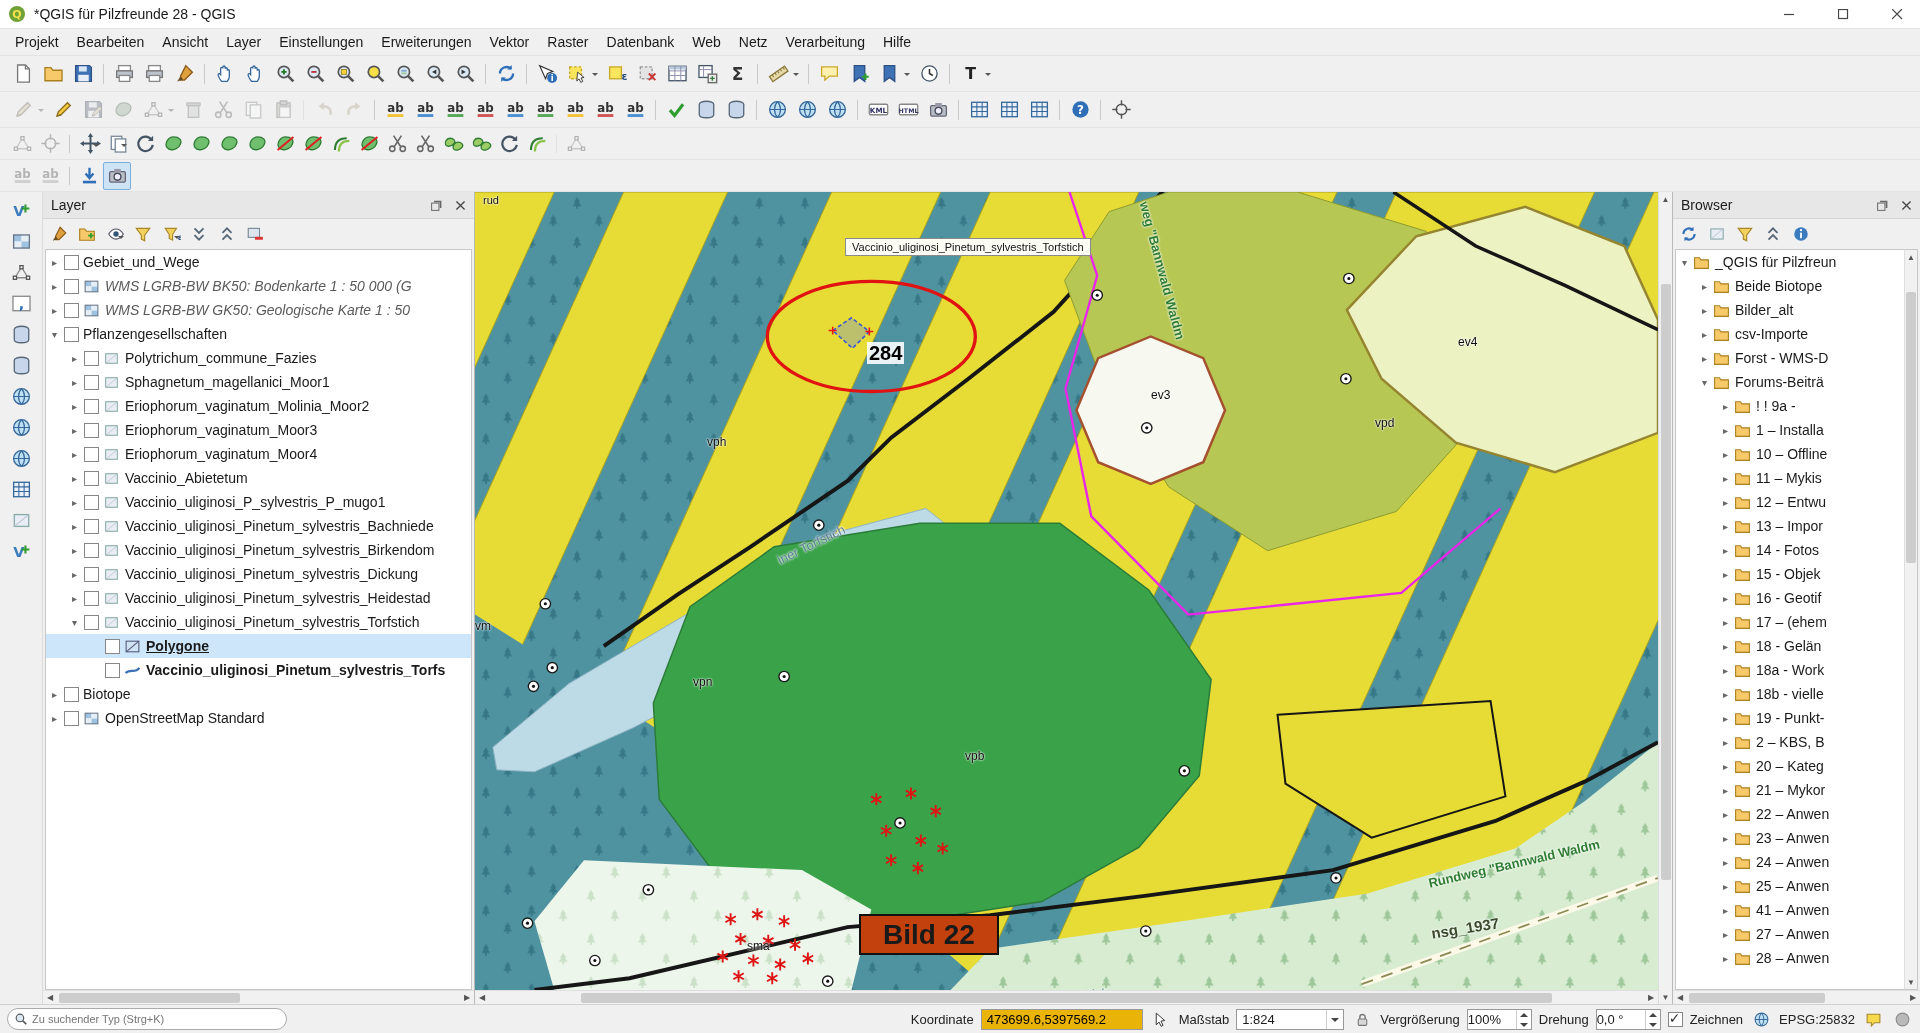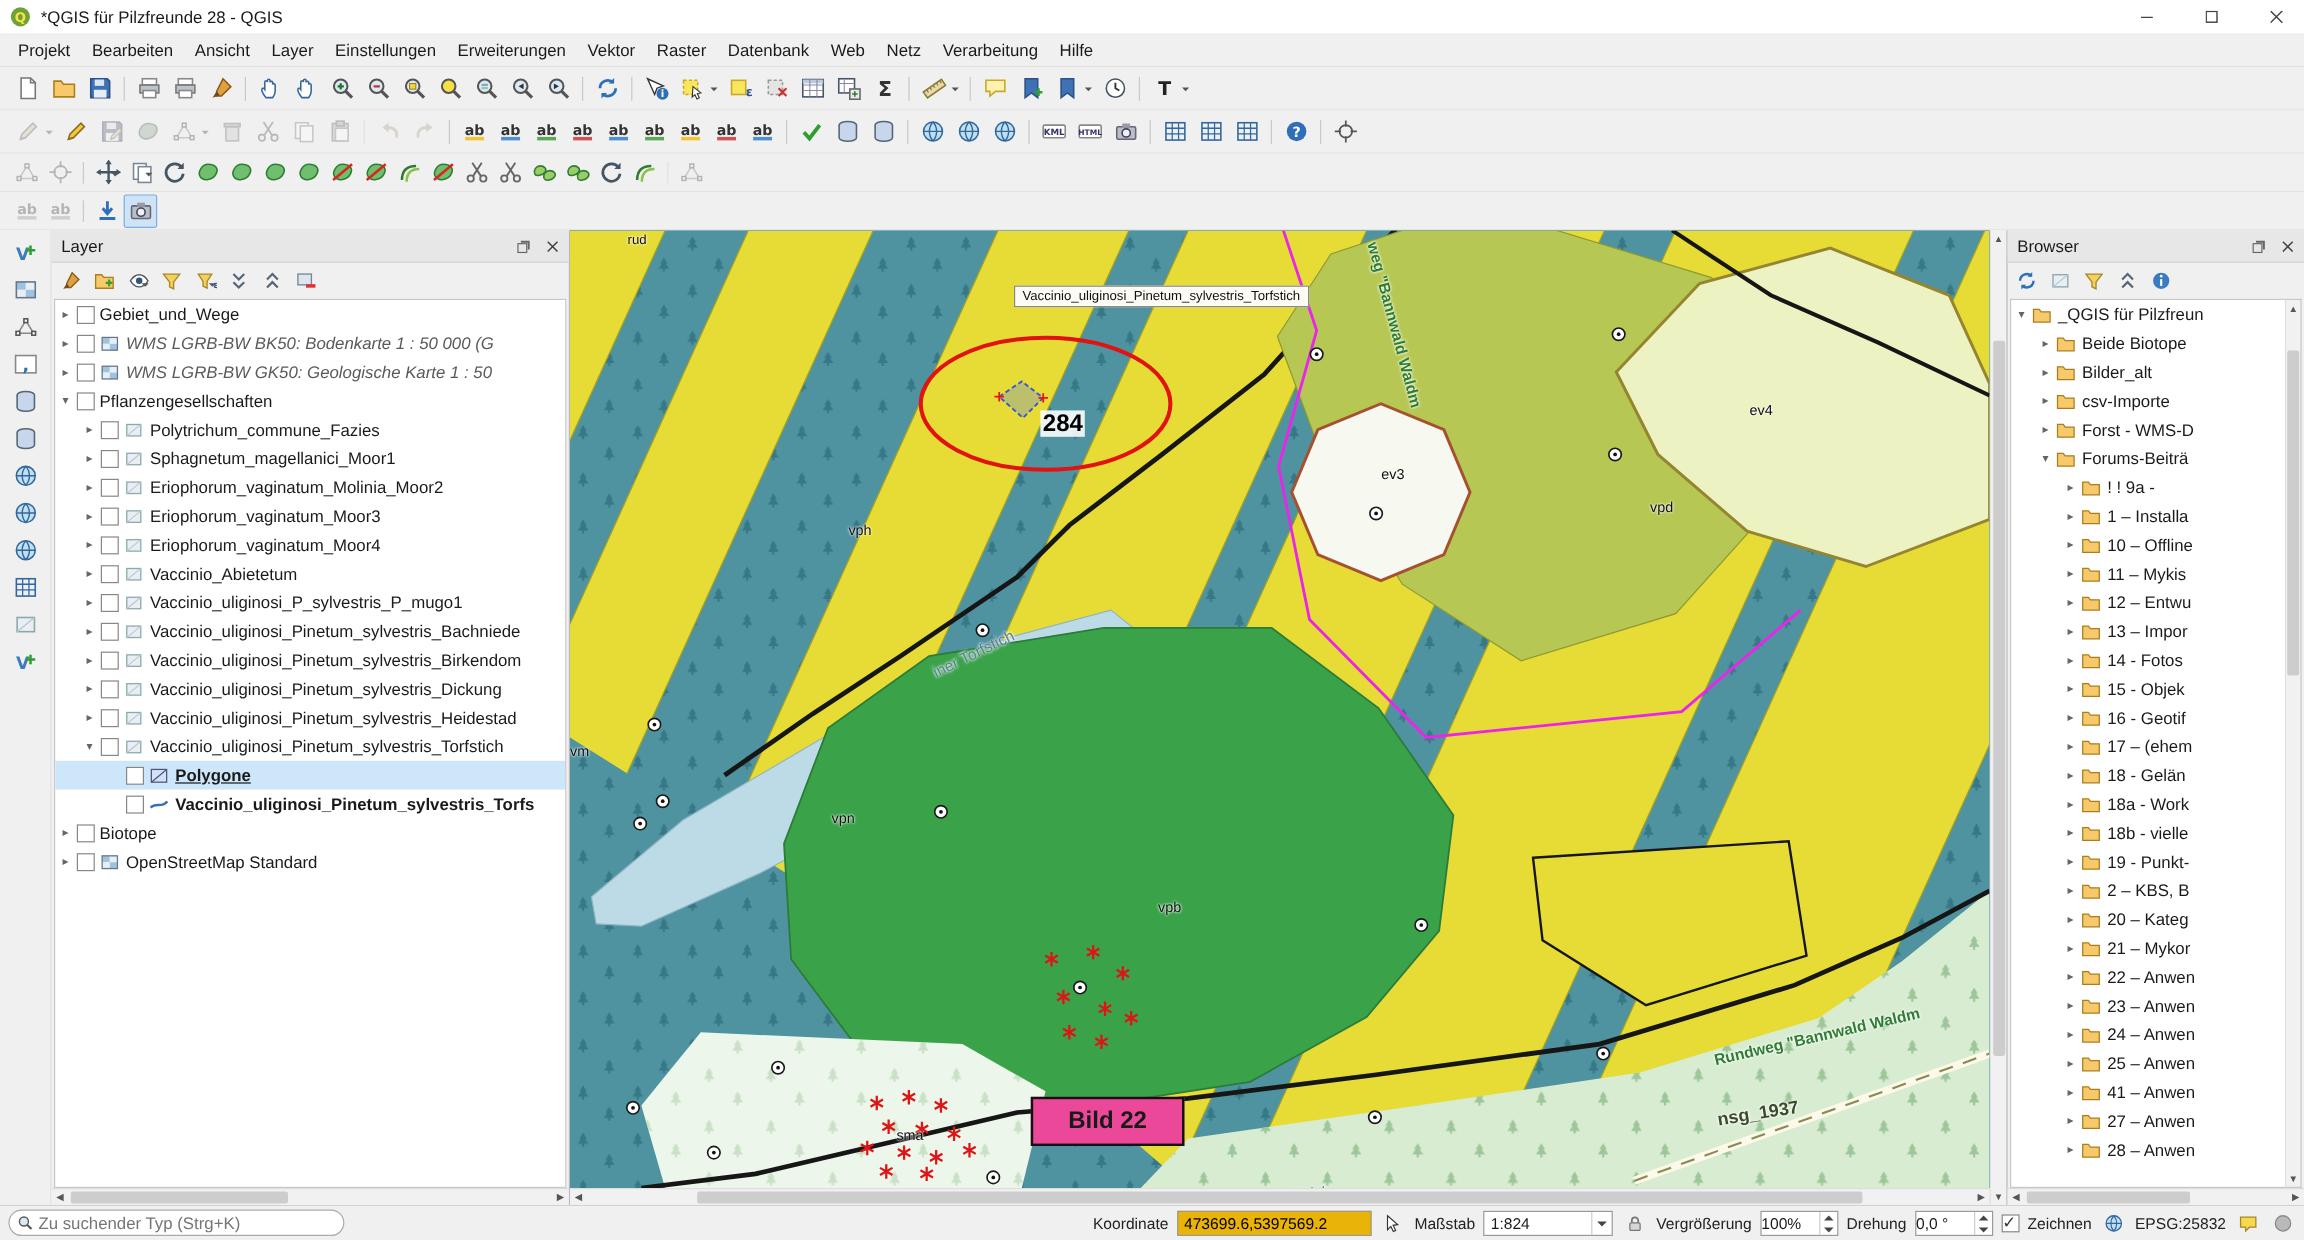--- a/index.html
+++ b/index.html
@@ -67,26 +67,26 @@
   #mapview{flex:1;position:relative;overflow:hidden;background:#4f93a1}
   #mapsvg{position:absolute;inset:0;width:100%;height:100%}
   .mlabel{position:absolute;font-size:12px;color:#0d0d0d;text-shadow:0 0 2px #fff,0 0 2px #fff;white-space:nowrap}
   .mlabel.sm{font-size:11px}
   .slabel{position:absolute;font-size:13px;font-weight:bold;white-space:nowrap;transform-origin:0 0;text-shadow:0 0 2px #fff,0 0 3px #fff}
   .slabel.green{color:#2e7d32}
   .slabel.blue{color:#5a7f96;font-weight:normal}
   .slabel.dark{color:#3a4a2a;font-size:15px}
   .maptip{position:absolute;left:370px;top:46px;background:#fcfcf4;border:1px solid #8a8a8a;font-size:11px;padding:2px 6px;white-space:nowrap;color:#111}
   .featlabel{position:absolute;left:392px;top:150px;font-size:20px;font-weight:bold;color:#000;background:rgba(255,255,255,.88);padding:0 2px;line-height:1.1}
-  .bildbox{position:absolute;left:384px;top:722px;width:128px;height:41px;background:#ec4899;border:2px solid #111;display:flex;align-items:center;justify-content:center;font-size:20px;font-weight:bold}
+  .bildbox{position:absolute;left:384px;top:722px;width:140px;height:41px;background:#c2410c;border:2px solid #111;display:flex;align-items:center;justify-content:center;font-size:28px;font-weight:bold}
   
   #statusbar{height:29px;background:#f0f0f0;border-top:1px solid #d2d2d2;display:flex;align-items:center;padding:0 7px;gap:7px;font-size:13px}
   .sb-search{width:280px;height:22px;background:#fff;border:1px solid #ababab;border-radius:11px;display:flex;align-items:center;padding:0 6px;gap:4px}
   .sb-search svg{width:14px;height:14px;flex:none}
-  .sb-search input{border:none;outline:none;flex:1;font:inherit;font-size:14px;color:#7f1d1d;background:transparent}
+  .sb-search input{border:none;outline:none;flex:1;font:inherit;font-size:11px;color:#7f1d1d;background:transparent}
   .sb-spacer{flex:1}
   .sb-lab{color:#222}
   .sb-input{height:21px;border:1px solid #999;background:#eab308;padding:0 5px;font:inherit;font-size:13px;width:162px}
   .sb-ic{width:22px;height:22px;display:flex;align-items:center;justify-content:center}
   .sb-ic svg{width:17px;height:17px}
   .combo{height:21px;border:1px solid #999;background:#fff;display:flex;align-items:center;width:108px}
   .combo .cval{flex:1;padding-left:5px}
   .combo .dda{width:17px;height:19px;border-left:1px solid #ccc;position:relative}
   .combo .dda::after{content:"";position:absolute;left:4px;top:8px;border:4px solid transparent;border-top-color:#444}
   .spin{height:21px;border:1px solid #999;background:#fff;display:flex;align-items:center}
@@ -1343,21 +1343,21 @@
 
       <span class="slabel green" style="left: 676px; top: 8px; transform: rotate(75deg);">weg "Bannwald Waldm</span>
           <span class="slabel blue" style="left: 300px; top: 362px; transform: rotate(-26deg);">iner Torfstich</span>
           <span class="slabel green" style="left: 952px; top: 684px; transform: rotate(-13deg);">Rundweg "Bannwald Waldm</span>
           <span class="slabel dark" style="left: 955px; top: 733px; transform: rotate(-9deg);">nsg_1937</span>
           <span class="slabel blue" style="left: 585px; top: 797px; transform: rotate(-4deg);">Torfstich</span>
         </div>
 
       <div>
 
-      <span class="mlabel sm" style="left: 8px; top: 2px; margin-left: 40px;">rud</span>
+      <span class="mlabel sm" style="left: 8px; top: 2px;">rud</span>
           <span class="mlabel" style="left: 232px; top: 243px;">vph</span>
           <span class="mlabel" style="left: 0px; top: 427px;">vm</span>
           <span class="mlabel" style="left: 218px; top: 483px;">vpn</span>
           <span class="mlabel" style="left: 490px; top: 557px;">vpb</span>
           <span class="mlabel" style="left: 900px; top: 224px;">vpd</span>
           <span class="mlabel" style="left: 676px; top: 196px;">ev3</span>
           <span class="mlabel" style="left: 983px; top: 143px;">ev4</span>
           <span class="mlabel" style="left: 272px; top: 747px;">sma</span>
         </div>
 

